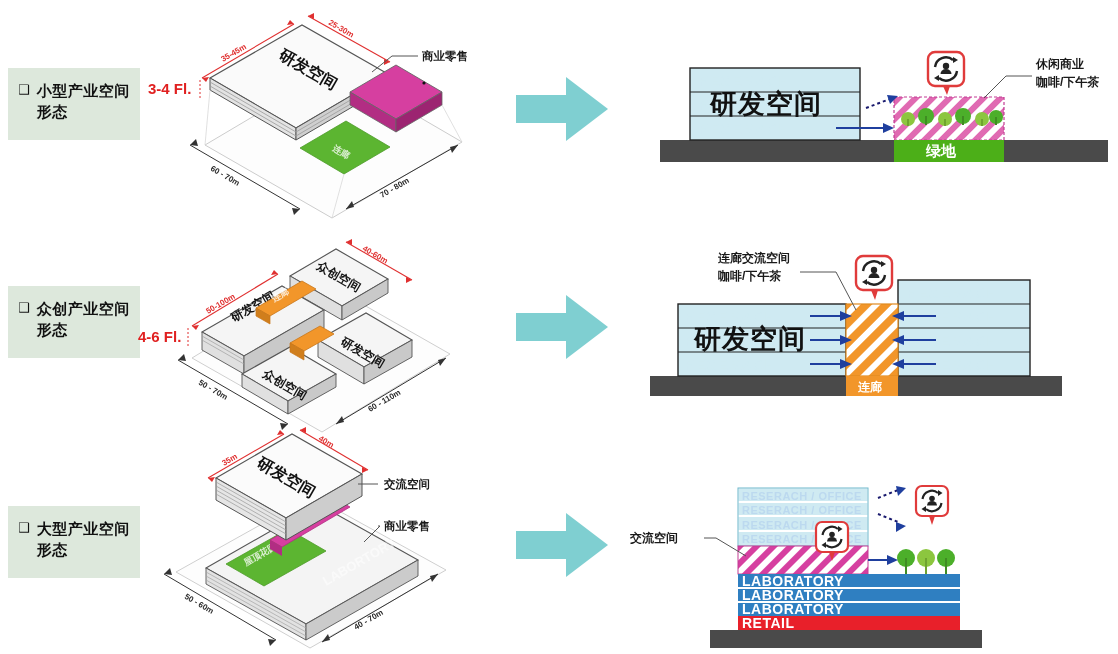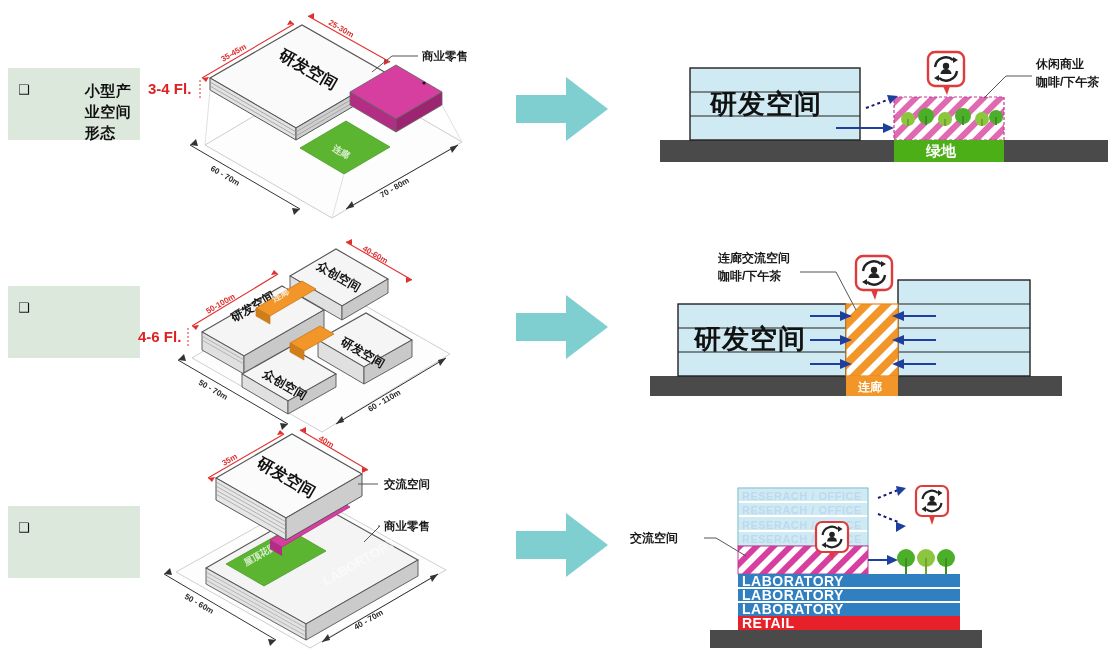--- a/index.html
+++ b/index.html
@@ -28,21 +28,21 @@
     display: flex;
     align-items: flex-start;
     gap: 7px;
   }
   .cat-bullet {
     font-size: 13px; line-height: 19px;
     color: #111; flex: 0 0 auto;
   }
   .cat-text {
     font-size: 15px; font-weight: bold; line-height: 21px;
-    color: #111; letter-spacing: .5px; margin-left: 48px;
+    color: #111; letter-spacing: .5px;
   }
 
   
   .big-arrow { position: absolute; }
 
   
   .iso { position: absolute; }
 
   
   .sect { position: absolute; }
@@ -233,20 +233,21 @@
         <text class="anno-cn" x="386" y="66">咖啡/下午茶</text>
       </g>
     </svg>
   </div>
 </div>
 
 <div class="row row-2">
 
   <div class="cat-label" style="top:68px;height:72px;">
     <span class="cat-bullet">❑</span>
+    <span class="cat-text">众创产业空间形态</span>
   </div>
 
   <div class="iso" style="left:150px;top:0;width:330px;height:218px;">
     <svg width="330" height="218" viewBox="0 0 330 218">
 
       <path d="M 42 140 L 170 62 L 300 136 L 172 214 Z" fill="#fdfdfd" stroke="#cfcfcf" stroke-width="1"></path>
 
       <g>
         <path d="M 140 58 L 186 31 L 238 61 L 192 88 Z" fill="#f5f5f5" stroke="#555" stroke-width="1.1"></path>
         <path d="M 140 58 L 192 88 L 192 102 L 140 72 Z" fill="#e0e0e0" stroke="#555" stroke-width=".9"></path>
@@ -394,20 +395,21 @@
         <text class="anno-cn" x="68" y="42">咖啡/下午茶</text>
       </g>
     </svg>
   </div>
 </div>
 
 <div class="row row-3">
 
   <div class="cat-label" style="top:70px;height:72px;">
     <span class="cat-bullet">❑</span>
+    <span class="cat-text">大型产业空间形态</span>
   </div>
 
   <div class="iso" style="left:150px;top:0;width:340px;height:218px;">
     <svg width="340" height="218" viewBox="0 0 340 218">
 
       <path d="M 26 136 L 162 60 L 296 134 L 160 212 Z" fill="#fdfdfd" stroke="#cfcfcf" stroke-width="1"></path>
 
       <g>
         <path d="M 56 132 L 168 68 L 268 124 L 156 188 Z" fill="#f4f4f4" stroke="#555" stroke-width="1.1"></path>
         <path d="M 56 132 L 156 188 L 156 204 L 56 148 Z" fill="#e2e2e2" stroke="#555" stroke-width=".9"></path>

